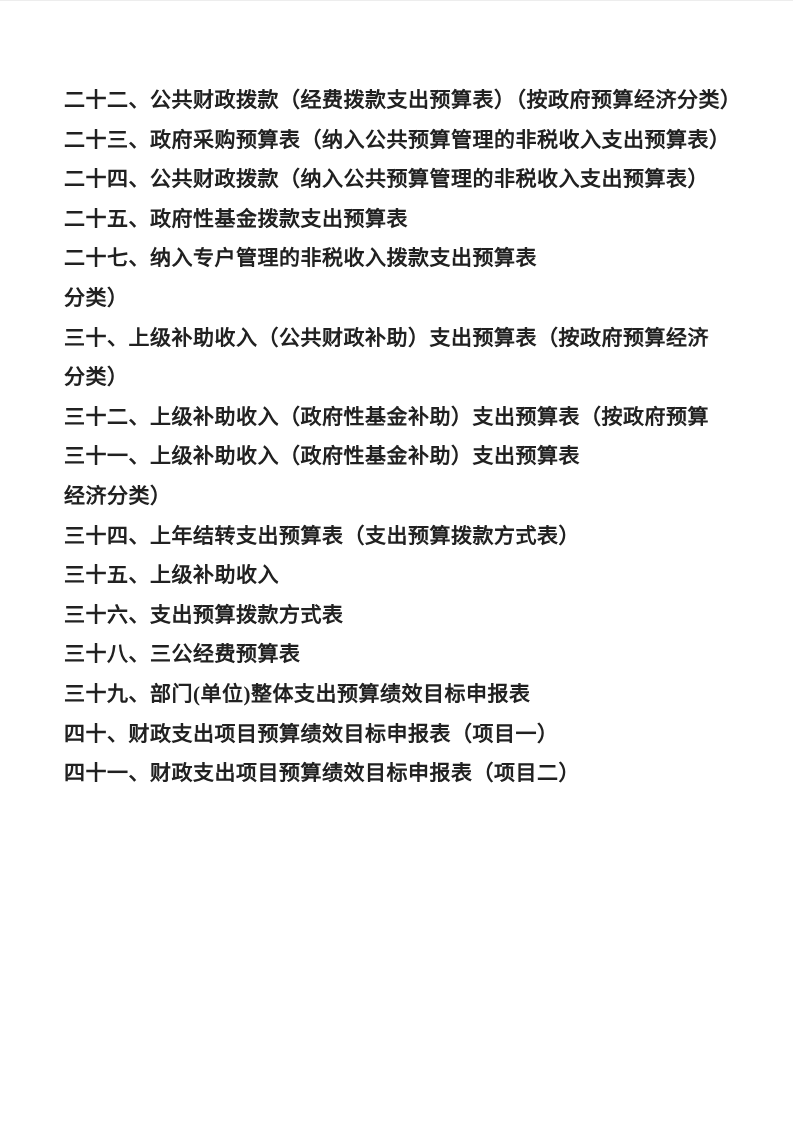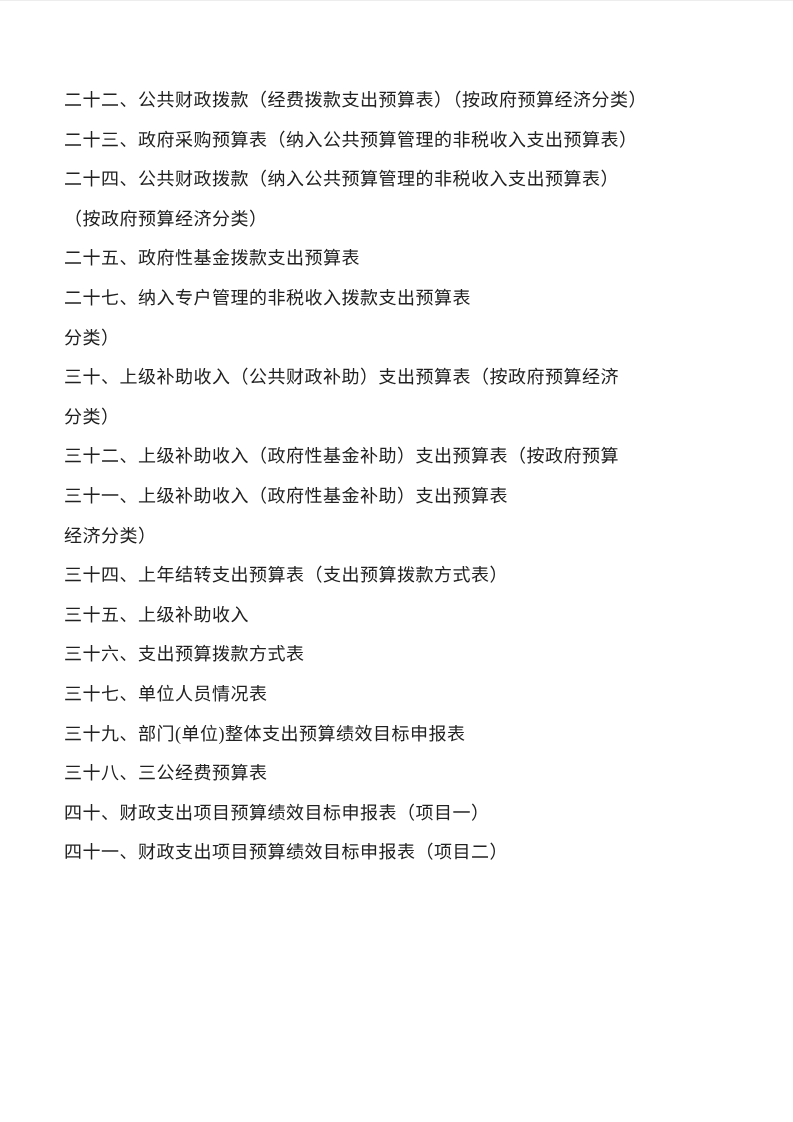--- a/index.html
+++ b/index.html
@@ -15,52 +15,50 @@
     box-sizing: border-box;
     border-top: 1px solid #ededed;
     overflow: hidden;
   }
   .doc-body {
     position: absolute;
     top: 80px;
     left: 64px;
     right: 56px;
     font-family: "Liberation Serif", "DejaVu Serif", serif;
-    font-size: 18px;
+    font-size: 21px;
     line-height: 39.6px;
     letter-spacing: 0.5px;
     color: #212121;
-    font-weight: 400;
+    font-weight: 700;
   }
   .doc-line {
     margin: 0;
     padding: 0;
     white-space: nowrap;
     height: 39.6px;
   }
 </style>
 </head>
 <body>
 
 <div class="page">
   <div class="doc-body">
     <p class="doc-line">二十二、公共财政拨款（经费拨款支出预算表）（按政府预算经济分类）</p>
     <p class="doc-line">二十三、政府采购预算表（纳入公共预算管理的非税收入支出预算表）</p>
     <p class="doc-line">二十四、公共财政拨款（纳入公共预算管理的非税收入支出预算表）</p>
-    <p class="doc-line">（按政府预算经济分类）</p>
     <p class="doc-line">二十五、政府性基金拨款支出预算表</p>
     <p class="doc-line">二十七、纳入专户管理的非税收入拨款支出预算表</p>
     <p class="doc-line">分类）</p>
     <p class="doc-line">三十、上级补助收入（公共财政补助）支出预算表（按政府预算经济</p>
     <p class="doc-line">分类）</p>
     <p class="doc-line">三十二、上级补助收入（政府性基金补助）支出预算表（按政府预算</p>
     <p class="doc-line">三十一、上级补助收入（政府性基金补助）支出预算表</p>
     <p class="doc-line">经济分类）</p>
     <p class="doc-line">三十四、上年结转支出预算表（支出预算拨款方式表）</p>
     <p class="doc-line">三十五、上级补助收入</p>
     <p class="doc-line">三十六、支出预算拨款方式表</p>
-    <p class="doc-line">三十七、单位人员情况表</p>
+    <p class="doc-line">三十八、三公经费预算表</p>
     <p class="doc-line">三十九、部门(单位)整体支出预算绩效目标申报表</p>
-    <p class="doc-line">三十八、三公经费预算表</p>
     <p class="doc-line">四十、财政支出项目预算绩效目标申报表（项目一）</p>
     <p class="doc-line">四十一、财政支出项目预算绩效目标申报表（项目二）</p>
   </div>
 </div>
 
 </body></html>

